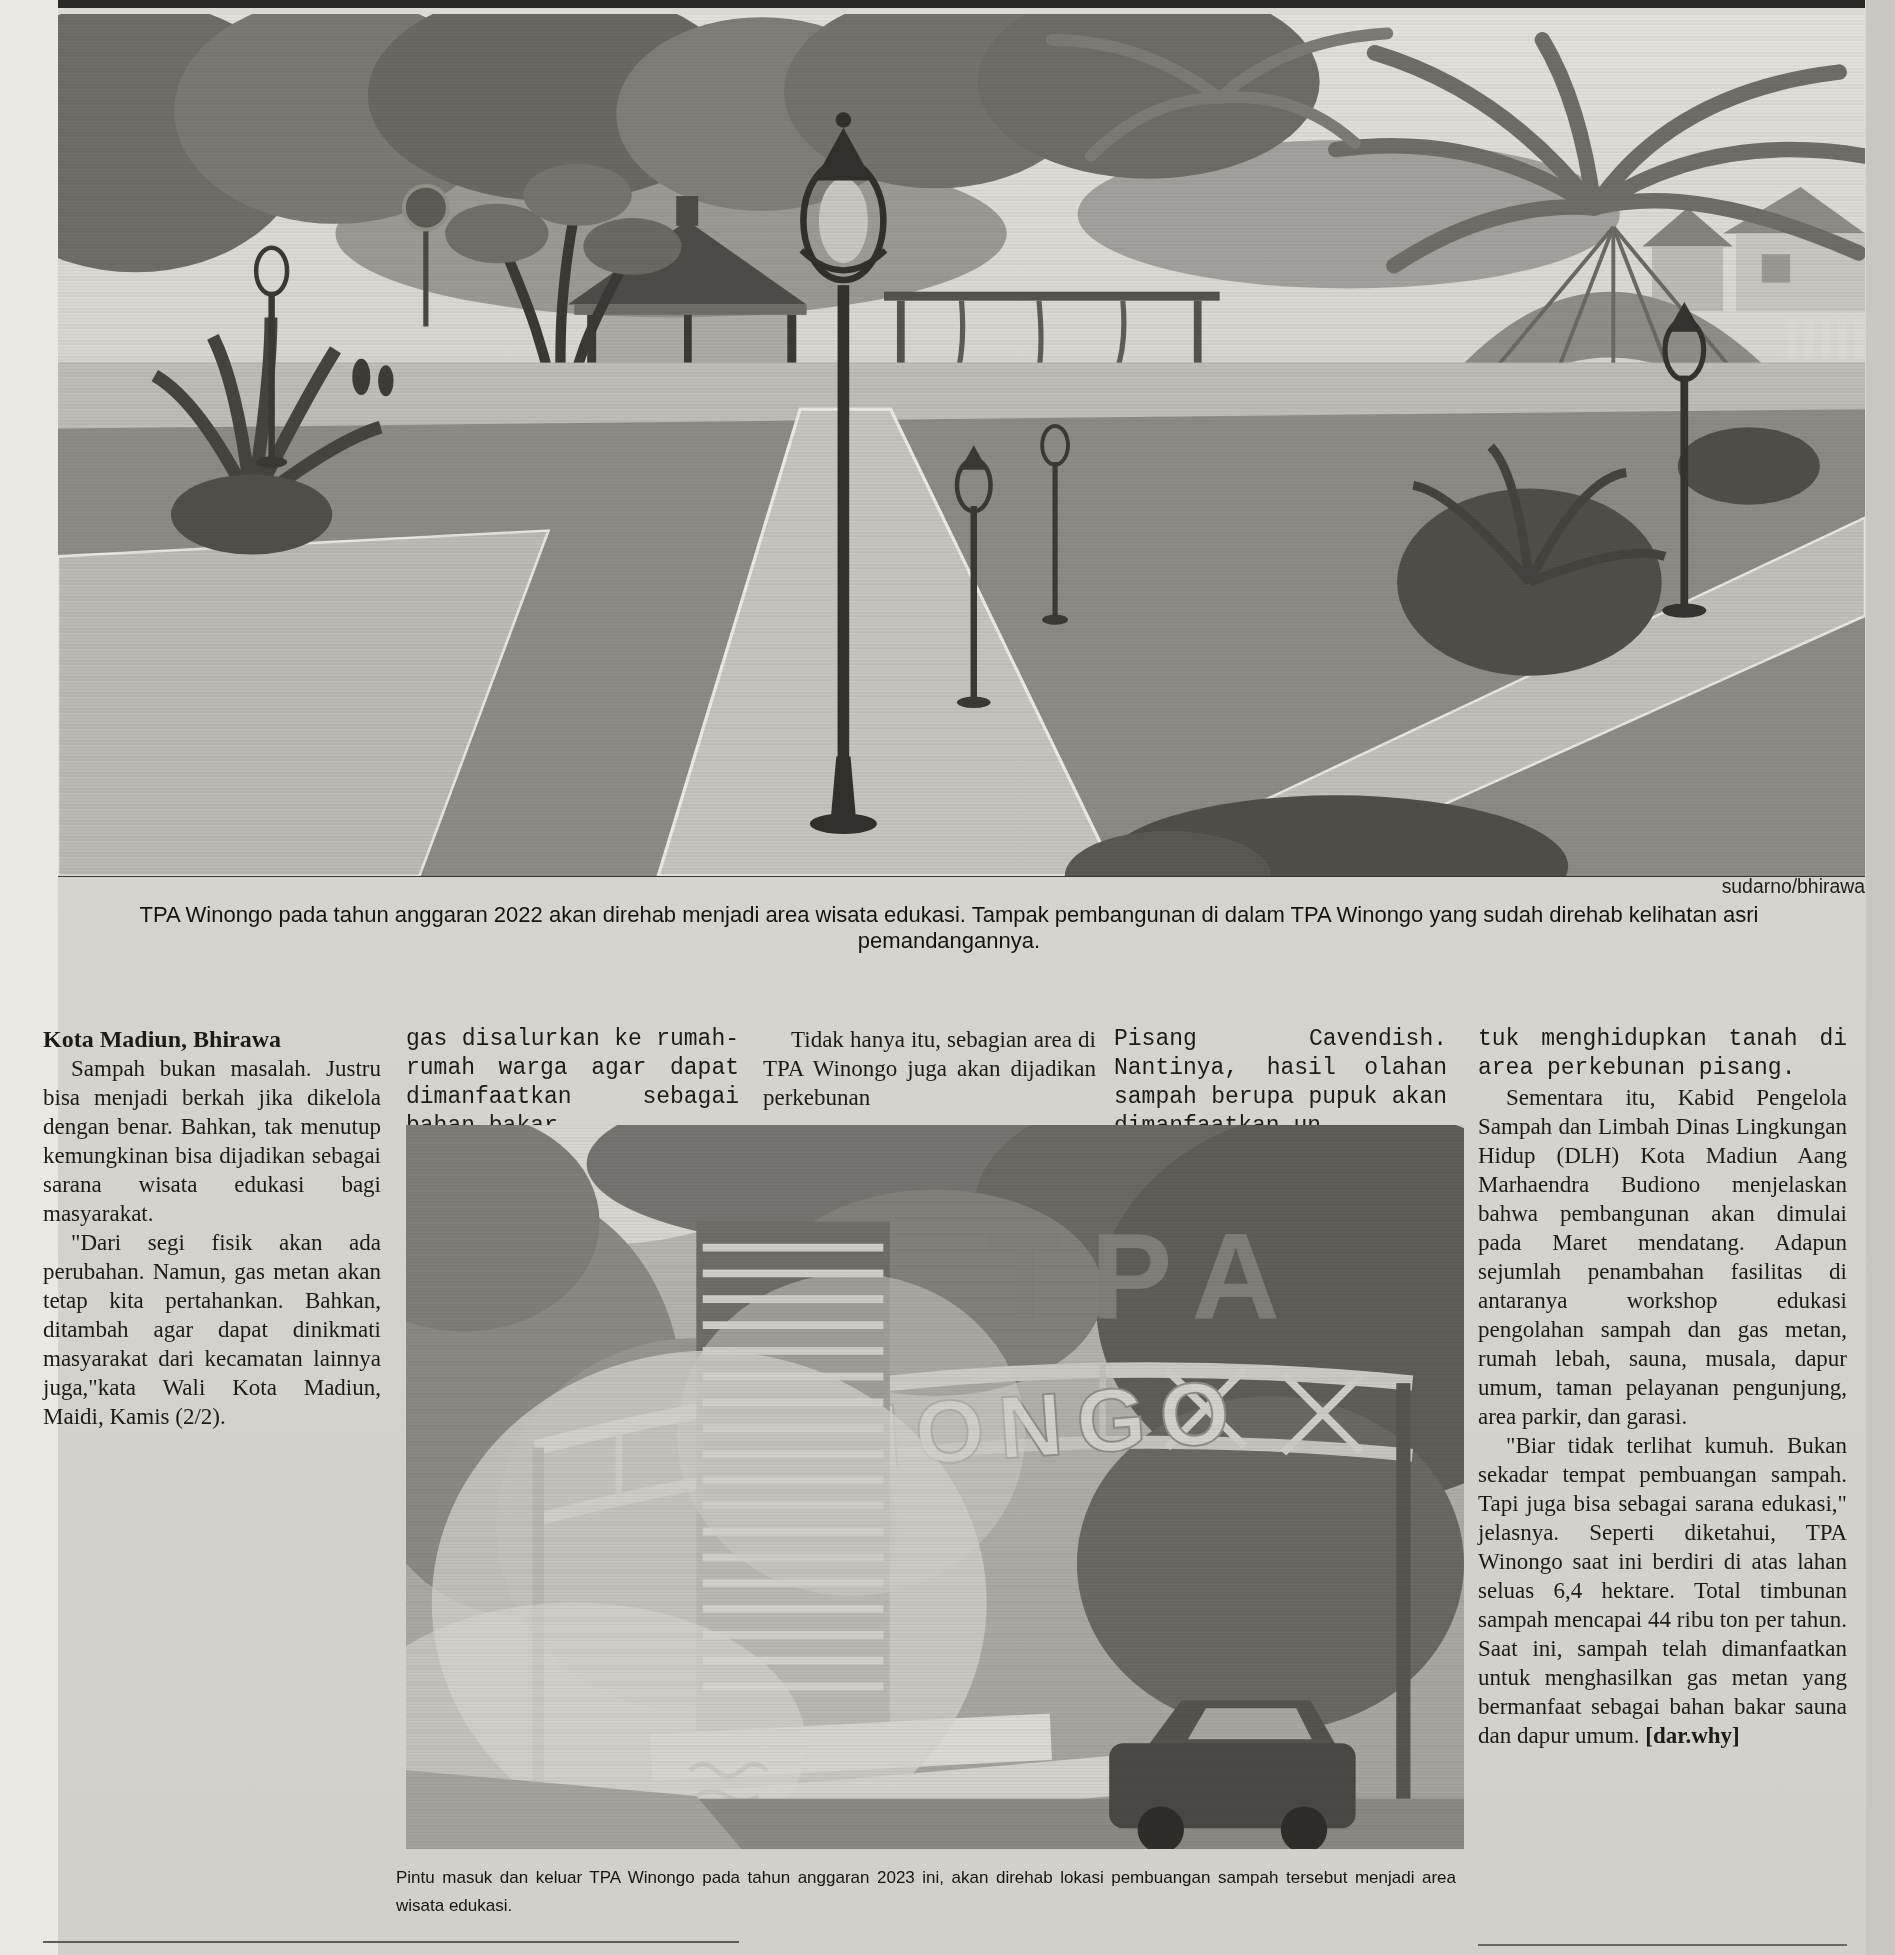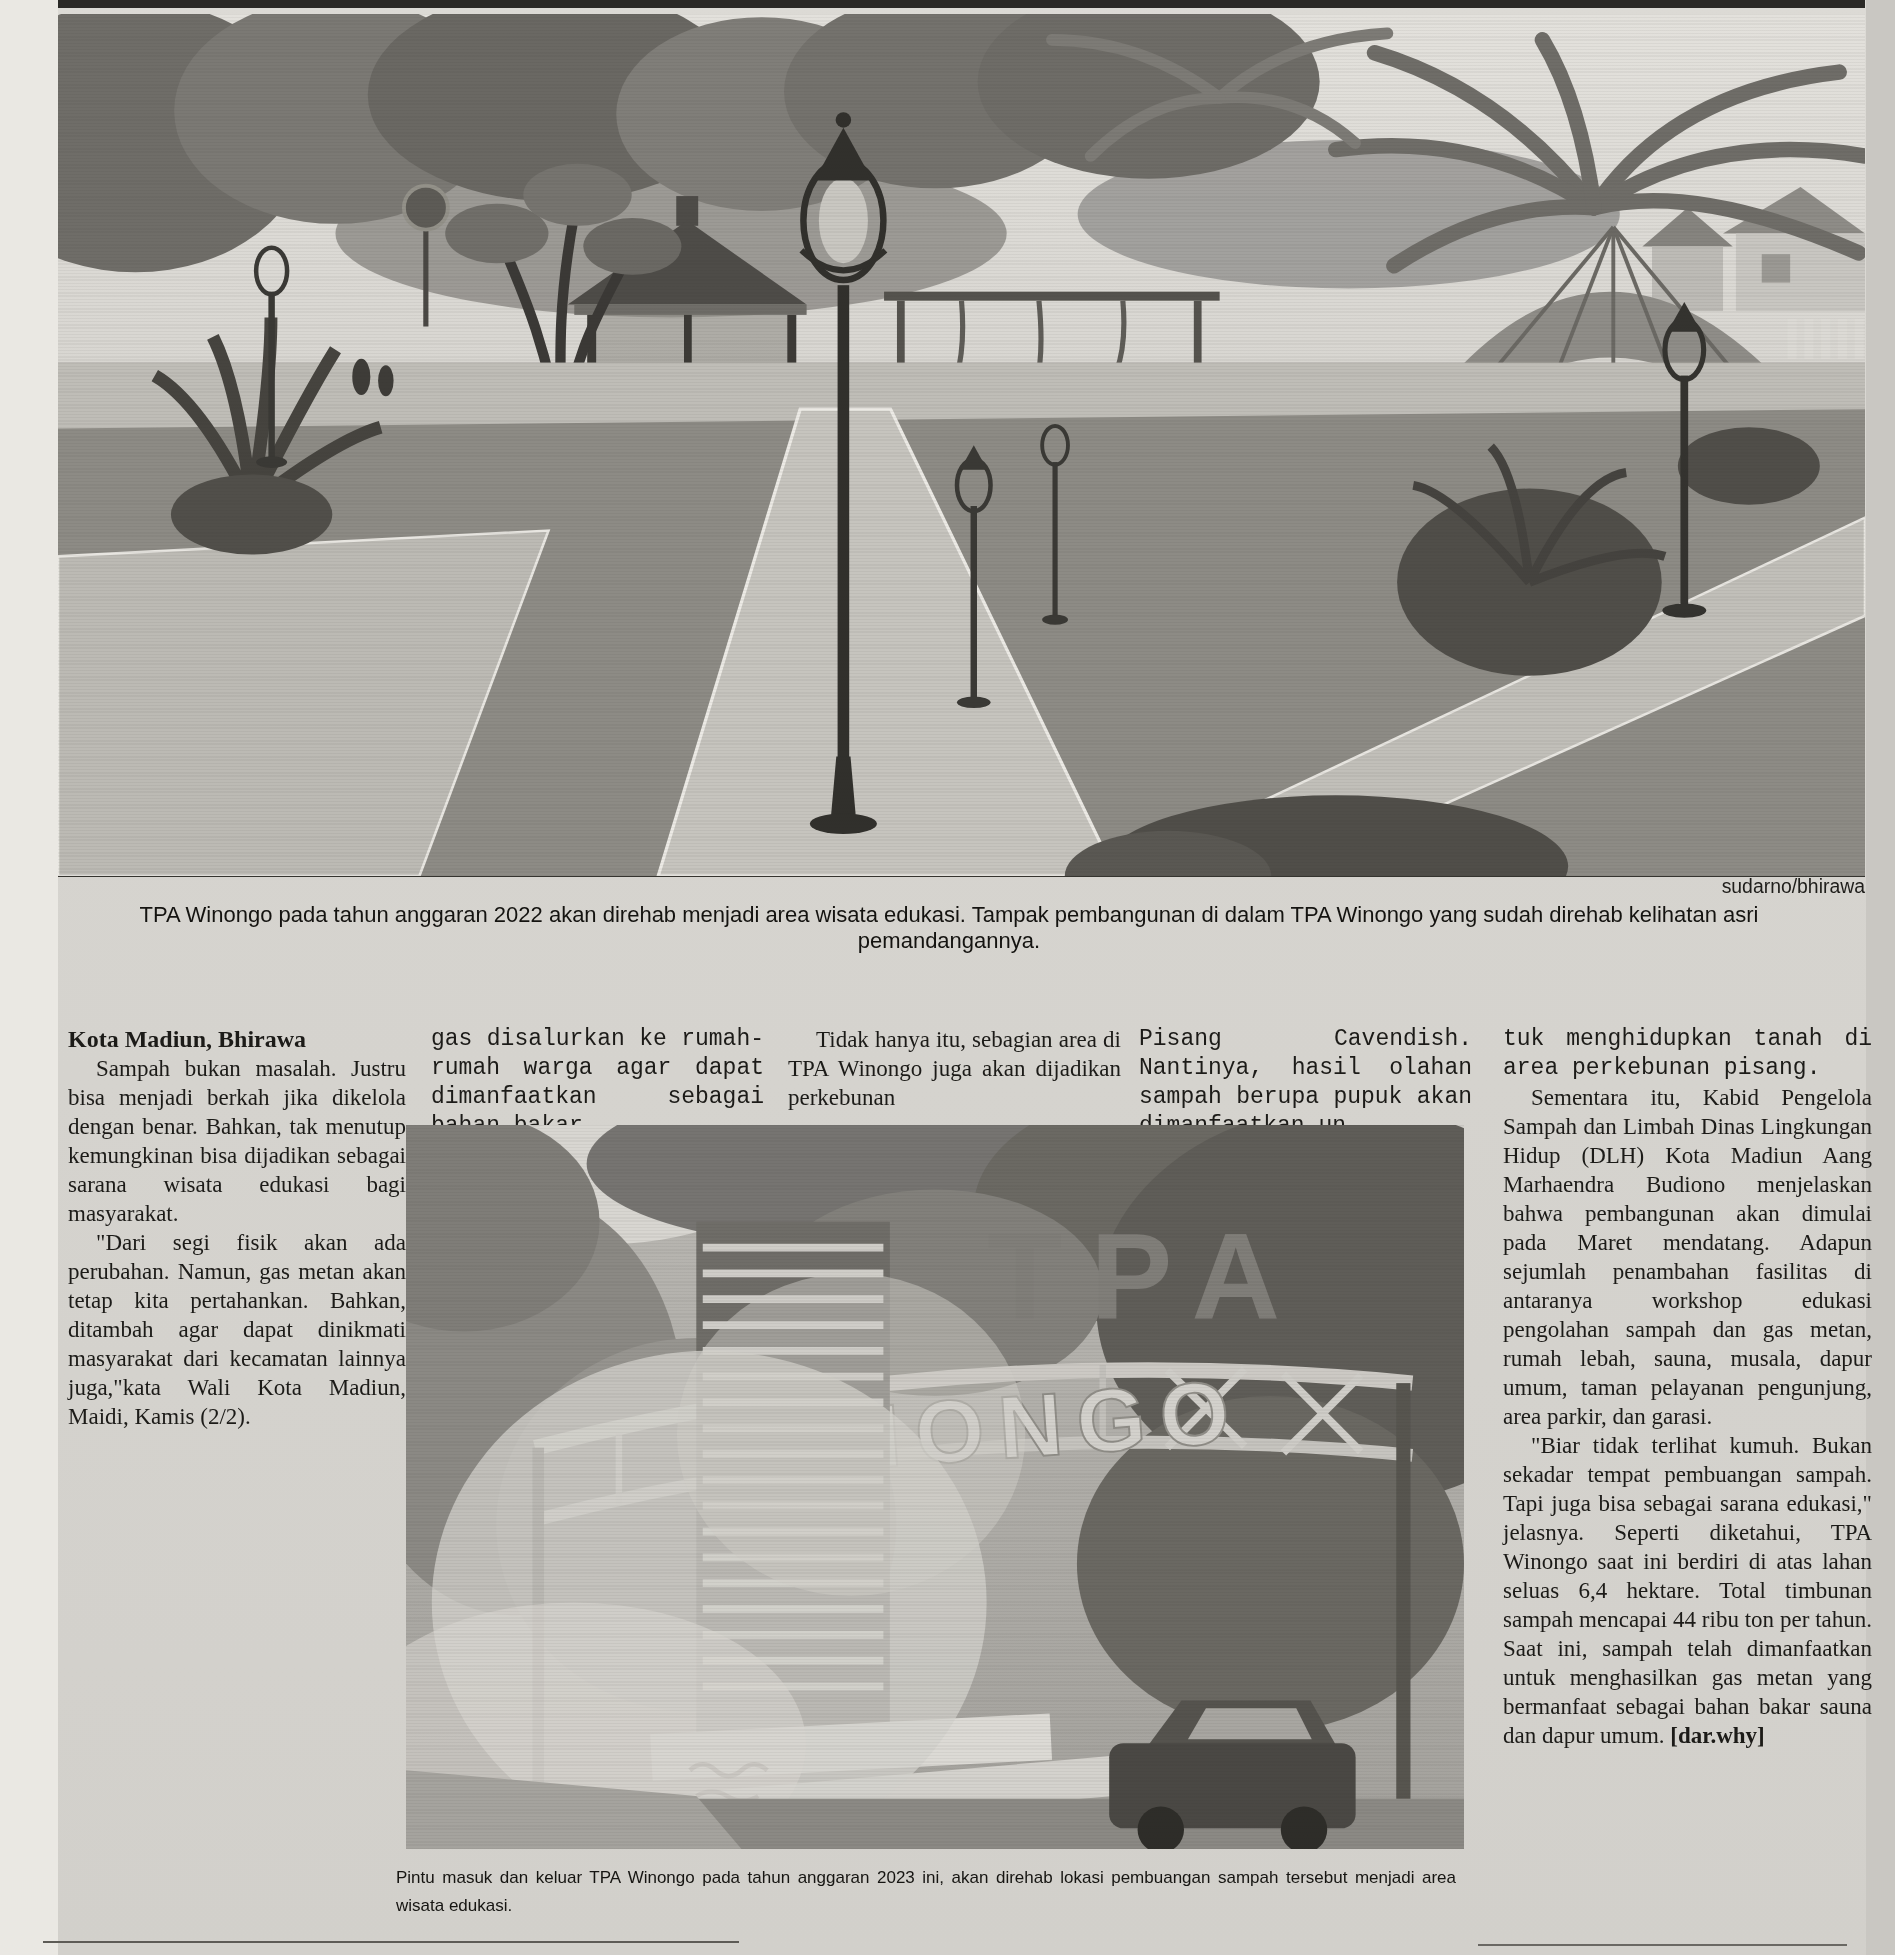--- a/index.html
+++ b/index.html
@@ -16,21 +16,21 @@
   .halftone{position:absolute;inset:0;pointer-events:none;
     background-image:repeating-linear-gradient(0deg,rgba(40,38,35,.05) 0 1.3px,transparent 1.3px 3.2px);}
   .photo1{left:58px;top:14px;width:1807px;height:862px;border-bottom:1.9px solid #35342f;}
   .credit{position:absolute;left:1484px;top:875px;width:381px;text-align:right;
     font-family:"Liberation Sans","DejaVu Sans",sans-serif;font-size:19.4px;color:#1f1e1b;}
   .caption1{position:absolute;left:97px;top:902px;width:1704px;text-align:center;
     font-family:"Liberation Sans","DejaVu Sans",sans-serif;font-size:22px;color:#141310;}
   .headline{position:absolute;left:32px;top:946px;width:1833px;text-align:center;white-space:nowrap;
     font-family:"Liberation Sans","DejaVu Sans",sans-serif;font-weight:700;font-size:64px;
     letter-spacing:-1.9px;color:#2c2b28;}
-  .col{position:absolute;top:1025px;font-size:23px;line-height:29px;text-align:justify;margin-left:25px;}
+  .col{position:absolute;top:1025px;font-size:23px;line-height:29px;text-align:justify;}
   .col p{margin:0;text-indent:28px;}
   .col p.flush{text-indent:0;font-family:Liberation Mono, monospace;}
   .dateline{font-weight:bold;text-indent:0 !important;font-size:24px;}
   .col1{left:43px;width:338px;height:903px;}
   .col2{left:406px;width:333px;}
   .col3{left:763px;width:333px;}
   .col4{left:1114px;width:333px;}
   .col5{left:1478px;width:369px;height:903px;}
   .photo2{left:406px;top:1125px;width:1058px;height:724px;}
   .caption2{position:absolute;left:396px;top:1864px;width:1060px;text-align:justify;

